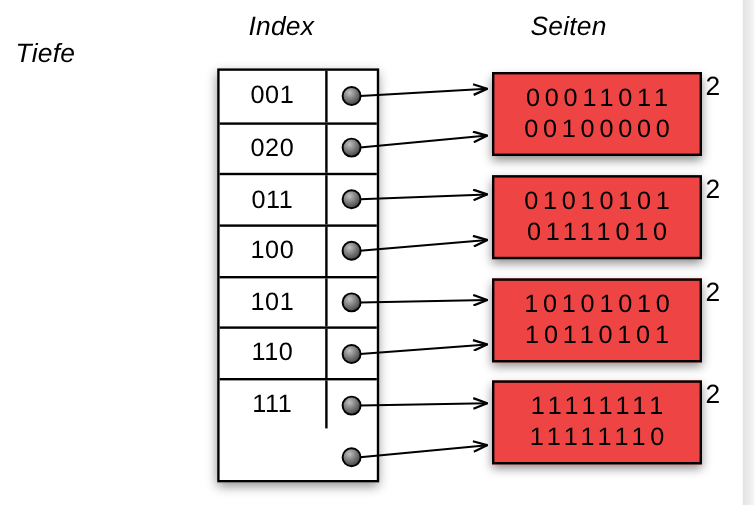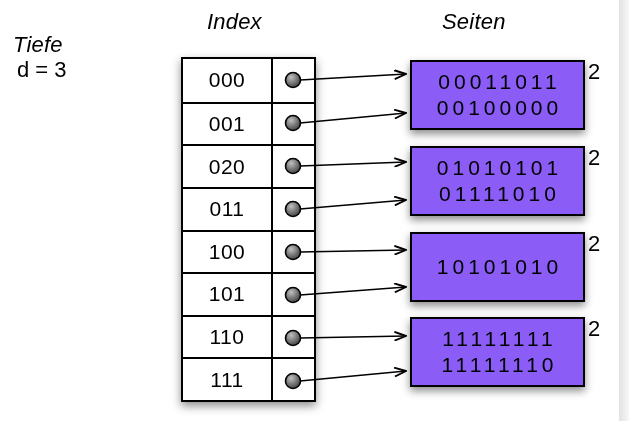--- a/index.html
+++ b/index.html
@@ -58,21 +58,21 @@
     justify-content: center;
     font-size: 21px;
     letter-spacing: 0.5px;
   }
   .cell-ptr { flex: 1; }
   
   .page-box {
     position: absolute;
     left: 410px;
     width: 175px; height: 70px;
-    background: #8b5cf6;
+    background: #ef4444;
     border: 2.5px solid #000;
     box-sizing: border-box;
     box-shadow: 0 4px 8px rgba(0,0,0,0.45);
     display: flex;
     flex-direction: column;
     align-items: center;
     justify-content: center;
   }
   .page-record {
     font-size: 21px;
@@ -97,27 +97,22 @@
 <body>
 
 <div class="canvas">
 
   <div class="edge-band"></div>
 
   <div class="col-header hdr-tiefe">Tiefe</div>
   <div class="col-header hdr-index">Index</div>
   <div class="col-header hdr-seiten">Seiten</div>
 
-  <div class="depth-value">d = 3</div>
 
   <div class="index-table">
-    <div class="index-row">
-      <div class="cell-key">000</div>
-      <div class="cell-ptr"></div>
-    </div>
     <div class="index-row">
       <div class="cell-key">001</div>
       <div class="cell-ptr"></div>
     </div>
     <div class="index-row">
       <div class="cell-key">020</div>
       <div class="cell-ptr"></div>
     </div>
     <div class="index-row">
       <div class="cell-key">011</div>
@@ -148,20 +143,21 @@
   <div class="local-depth" style="top:59px">2</div>
 
   <div class="page-box" style="top:146px">
     <div class="page-record">01010101</div>
     <div class="page-record">01111010</div>
   </div>
   <div class="local-depth" style="top:145px">2</div>
 
   <div class="page-box" style="top:232px">
     <div class="page-record">10101010</div>
+    <div class="page-record">10110101</div>
   </div>
   <div class="local-depth" style="top:231px">2</div>
 
   <div class="page-box" style="top:317px">
     <div class="page-record">11111111</div>
     <div class="page-record">11111110</div>
   </div>
   <div class="local-depth" style="top:316px">2</div>
 
   <svg class="arrows-layer" width="629" height="421" viewBox="0 0 629 421">

